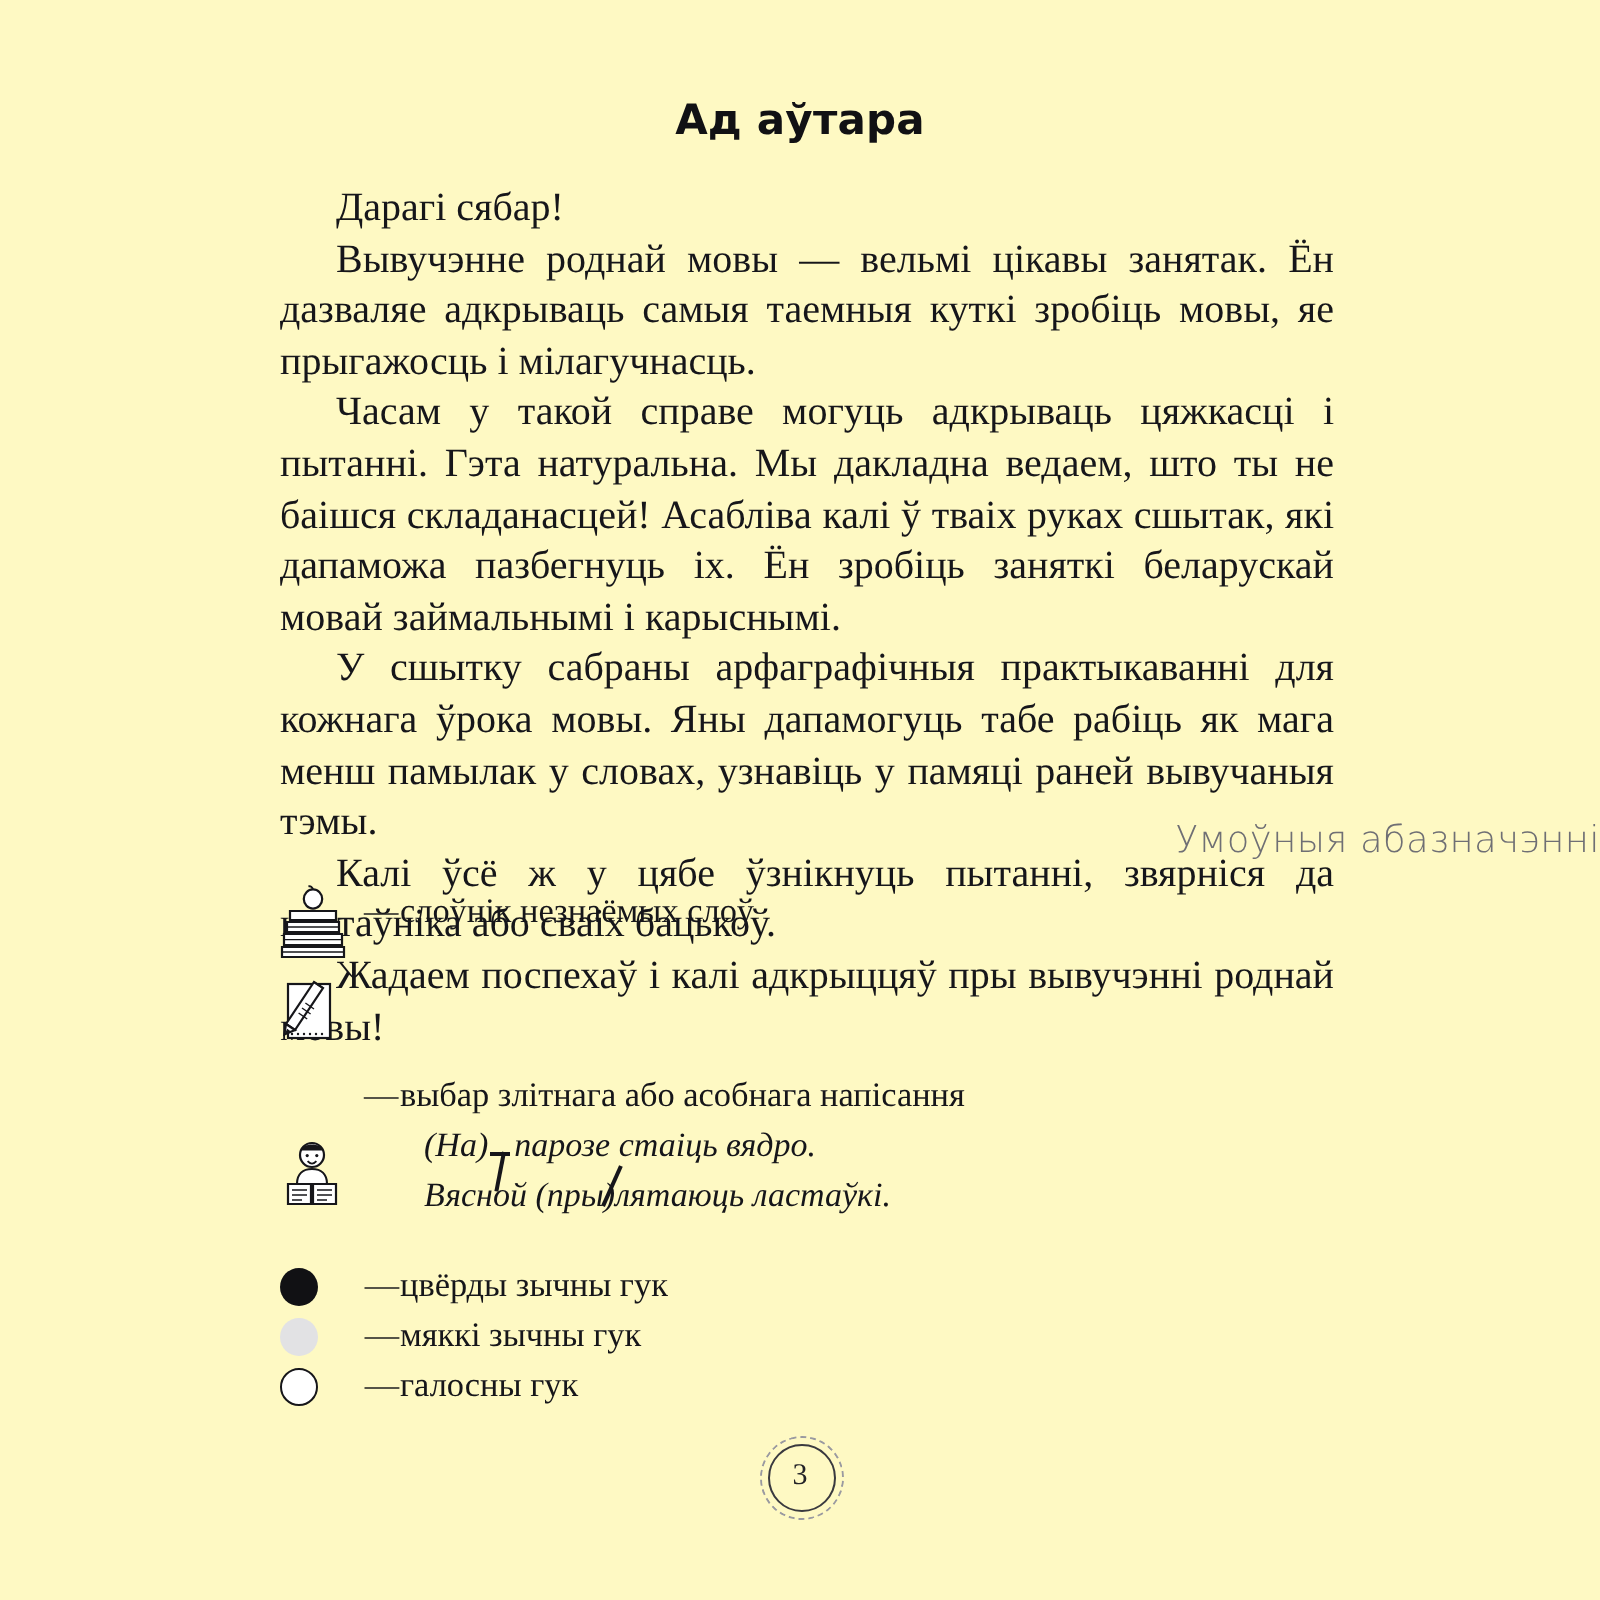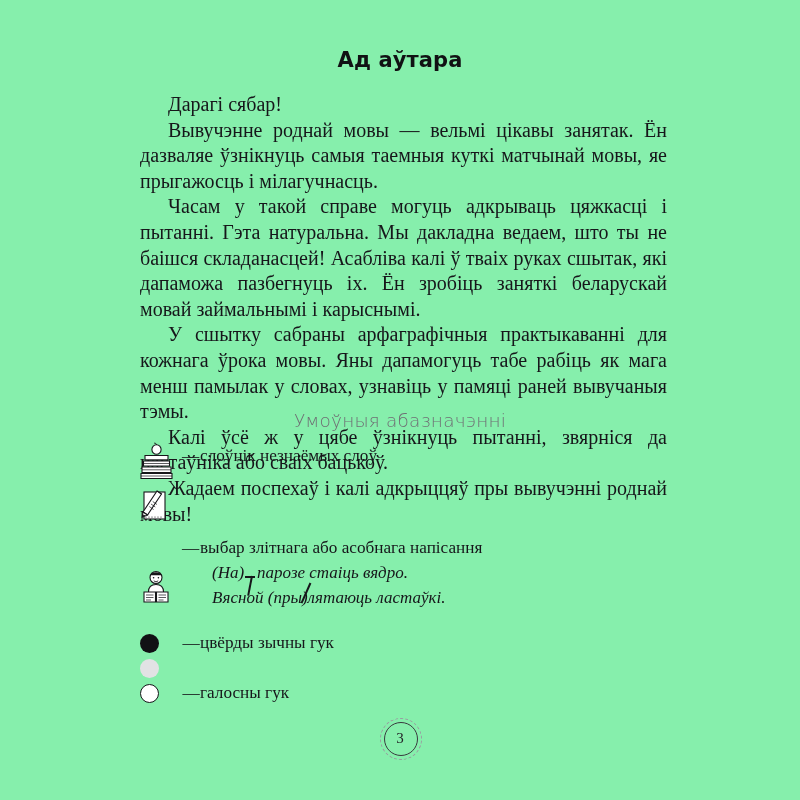--- a/index.html
+++ b/index.html
@@ -15,21 +15,21 @@
     font-family: "Liberation Serif", "DejaVu Serif", serif;
     color: #16161a;
     position: relative;
   }
 
   .page {
     position: absolute;
     left: 0; top: 0;
     width: 800px;
     height: 800px;
-    background: #86efac;
+    background: #fef9c3;
   }
 
   
   .doc-title {
     position: absolute;
     left: 0;
     top: 48px;
     width: 800px;
     text-align: center;
     font-family: "DejaVu Sans", "Liberation Sans", sans-serif;
@@ -56,21 +56,21 @@
     -webkit-hyphens: none;
     hyphens: none;
   }
 
   
   .section-subtitle {
     position: absolute;
     left: 0;
     top: 410px;
     width: 800px;
-    text-align: center;
+    text-align: right;
     font-family: "DejaVu Sans", "Liberation Sans", sans-serif;
     font-weight: 300;
     font-size: 18.5px;
     color: #6f6f74;
     letter-spacing: 0.2px;
   }
 
   
   .legend {
     position: absolute;
@@ -254,21 +254,21 @@
 </style>
 </head>
 <body>
 
 <div class="page">
 
   <div class="doc-title">Ад аўтара</div>
 
   <div class="body-block">
     <p class="para">Дарагі сябар!</p>
-    <p class="para">Вывучэнне роднай мовы — вельмі цікавы занятак. Ён дазваляе ўзнікнуць самыя таемныя куткі матчынай мовы, яе прыгажосць і мілагучнасць.</p>
+    <p class="para">Вывучэнне роднай мовы — вельмі цікавы занятак. Ён дазваляе адкрываць самыя таемныя куткі зробіць мовы, яе прыгажосць і мілагучнасць.</p>
     <p class="para">Часам у такой справе могуць адкрываць цяжкасці і пытанні. Гэта натуральна. Мы дакладна ведаем, што ты не баішся складанасцей! Асабліва калі ў тваіх руках сшытак, які дапаможа пазбегнуць іх. Ён зробіць заняткі беларускай мовай займальнымі і карыснымі.</p>
     <p class="para">У сшытку сабраны арфаграфічныя практыкаванні для кожнага ўрока мовы. Яны дапамогуць табе рабіць як мага менш памылак у словах, узнавіць у памяці раней вывучаныя тэмы.</p>
     <p class="para">Калі ўсё ж у цябе ўзнікнуць пытанні, звярніся да настаўніка або сваіх бацькоў.</p>
     <p class="para">Жадаем поспехаў і калі адкрыццяў пры вывучэнні роднай мовы!</p>
   </div>
 
   <div class="section-subtitle">Умоўныя абазначэнні</div>
 
   <div class="legend">
 
@@ -366,20 +366,23 @@
         <span class="dot hard"></span>
       </div>
       <div class="sound-label">
         <span class="dash">—</span><span>цвёрды зычны гук</span>
       </div>
     </div>
     <div class="sound-row">
       <div class="sound-dot-wrap">
         <span class="dot soft"></span>
       </div>
+      <div class="sound-label">
+        <span class="dash">—</span><span>мяккі зычны гук</span>
+      </div>
     </div>
     <div class="sound-row">
       <div class="sound-dot-wrap">
         <span class="dot vowel"></span>
       </div>
       <div class="sound-label">
         <span class="dash">—</span><span>галосны гук</span>
       </div>
     </div>
   </div>

